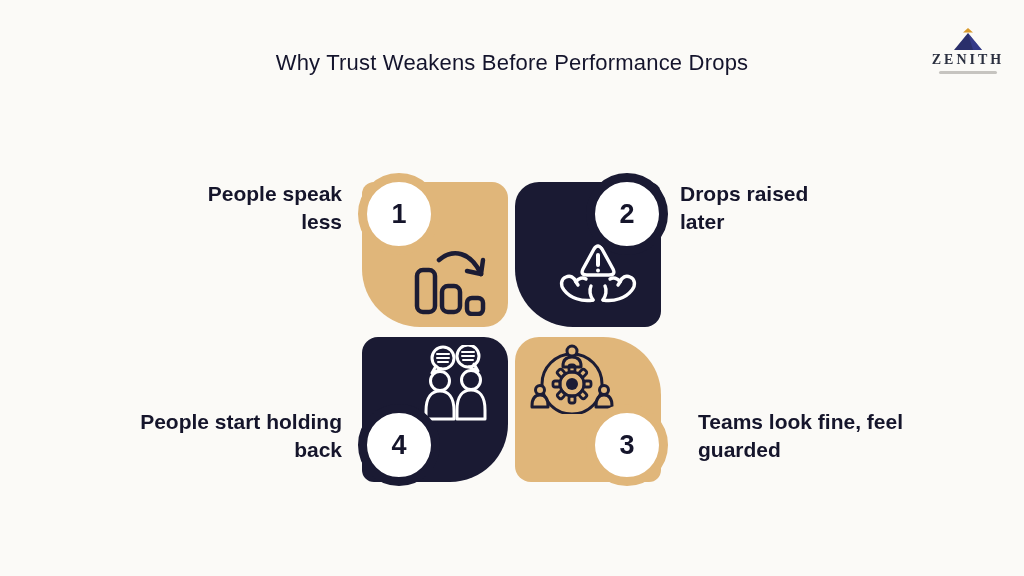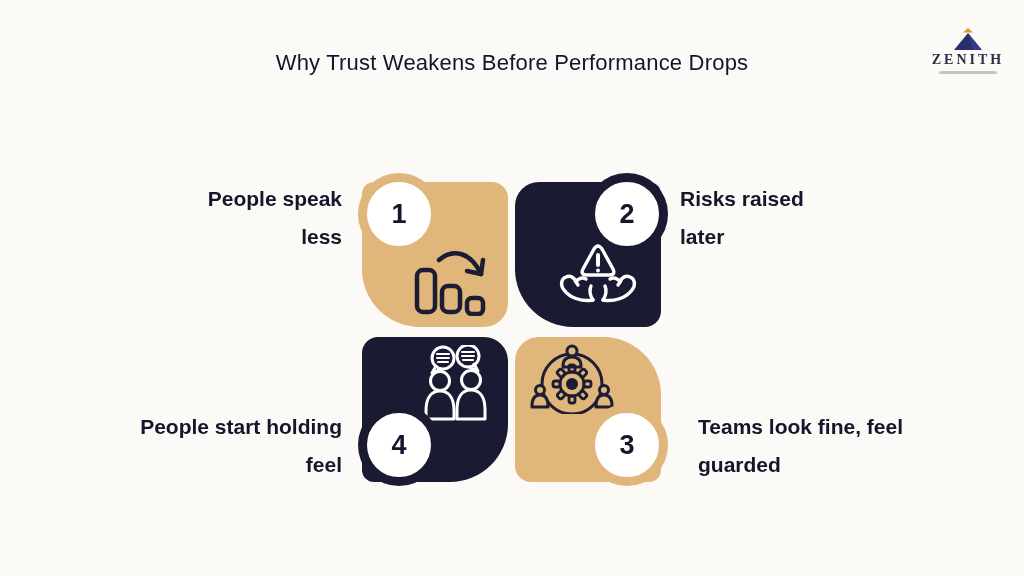--- a/index.html
+++ b/index.html
@@ -38,21 +38,21 @@
     font-size:27px;font-weight:800;color:#15152B;
   }
   .tan-ring{border:9px solid #E0B67A;}
   .navy-ring{border:9px solid #1A1A33;}
   .b1{left:358px;top:173px;}
   .b2{left:586px;top:173px;}
   .b3{left:586px;top:404px;}
   .b4{left:358px;top:404px;}
   
   .qlabel{
-    font-size:21px;line-height:38px;font-weight:700;color:#15152B;
+    font-size:21px;line-height:28px;font-weight:700;color:#15152B;
     white-space:pre-line;
   }
   .l1{right:682px;top:180px;width:260px;text-align:right;}
   .l2{left:680px;top:180px;width:250px;text-align:left;}
   .l3{left:678px;top:408px;width:270px;text-align:left;margin-left:20px;}
   .l4{right:682px;top:408px;width:280px;text-align:right;}
   
   .icon{pointer-events:none;}
   .i1{left:413px;top:246px;}
   .i2{left:555px;top:243px;}
@@ -151,18 +151,18 @@
   </div>
 <div class="abs badge tan-ring b3">
     <span>3</span>
   </div>
 <div class="abs badge navy-ring b4">
     <span>4</span>
   </div>
 
 <div class="abs qlabel l1">People speak
 less</div>
-<div class="abs qlabel l2">Risks raised
+<div class="abs qlabel l2">Drops raised
 later</div>
 <div class="abs qlabel l3">Teams look fine, feel
 guarded</div>
 <div class="abs qlabel l4">People start holding
-feel</div>
+back</div>
 
 </body></html>

